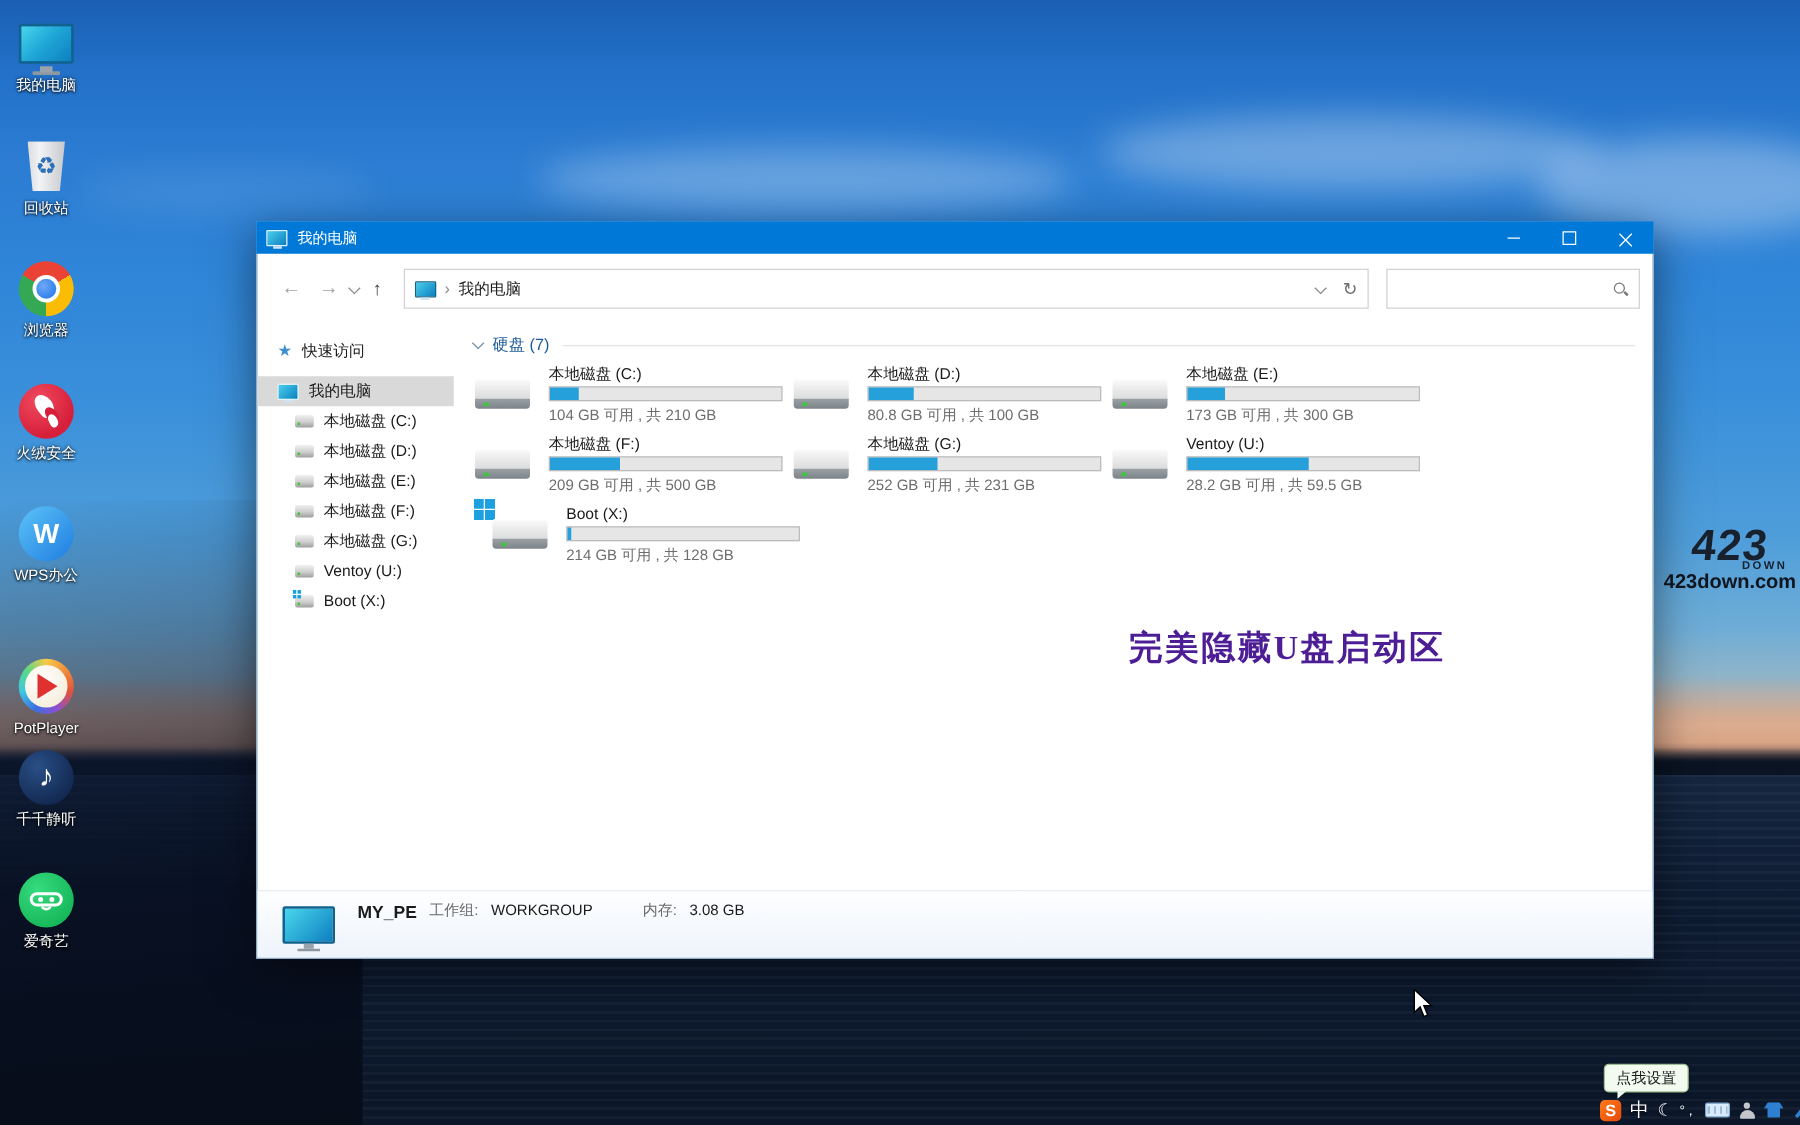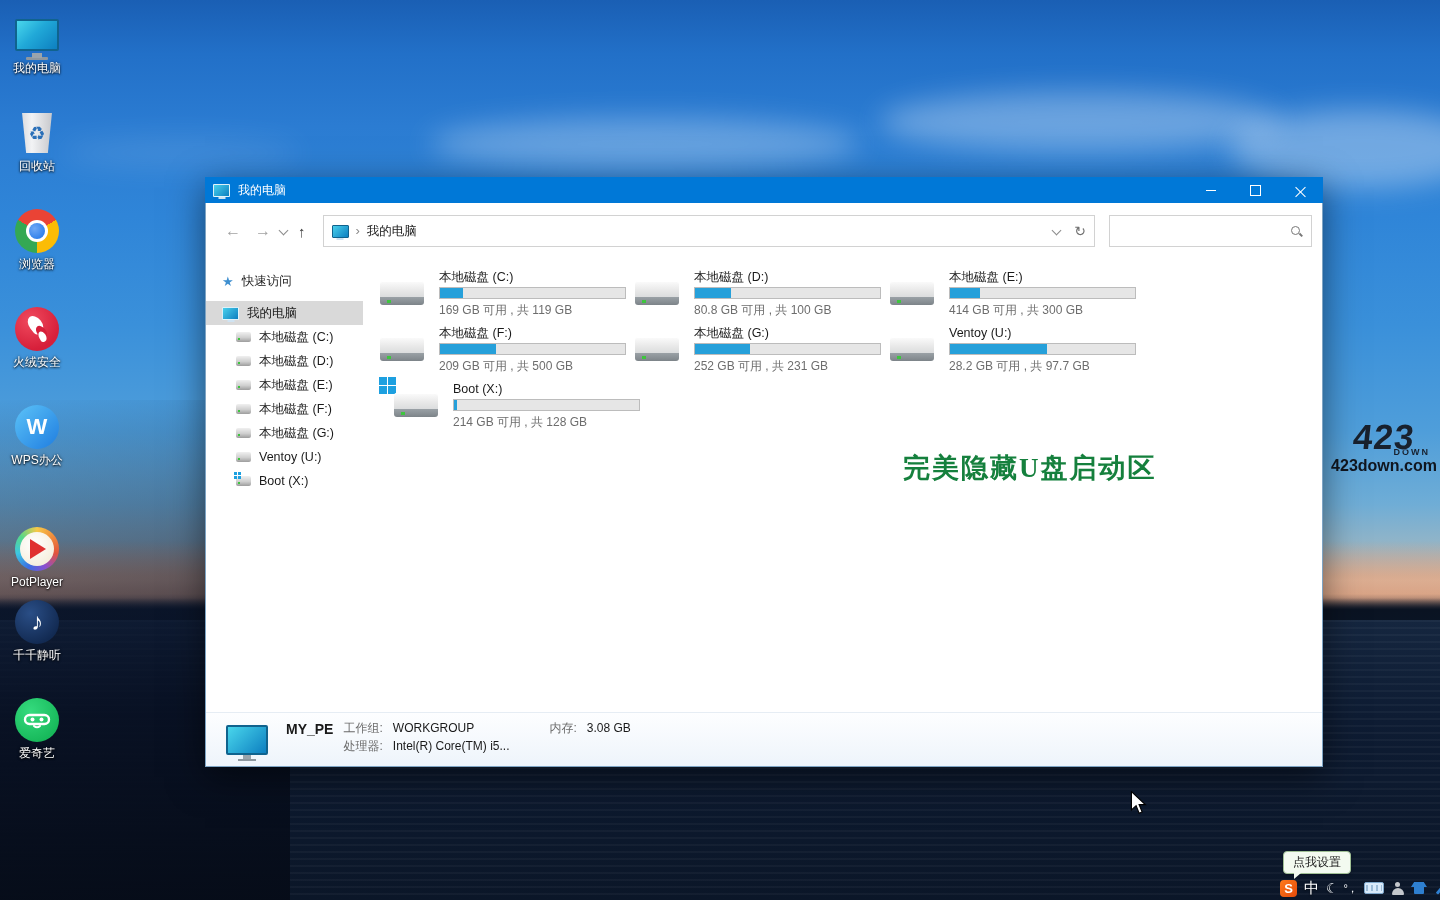--- a/index.html
+++ b/index.html
@@ -50,22 +50,22 @@
   
   .pot{width:44px;height:44px;border-radius:50%;background:conic-gradient(#f7c948,#f08c3c,#e2533c,#8c4fd0,#3c6fe2,#3cc8e2,#58d887,#f7c948);position:relative;}
   .pot::before{content:"";position:absolute;inset:5px;border-radius:50%;background:radial-gradient(circle at 40% 35%,#fff,#f3e9d2);}
   .pot span{position:absolute;left:53%;top:50%;transform:translate(-50%,-50%);width:0;height:0;border-left:16px solid #e03030;border-top:10px solid transparent;border-bottom:10px solid transparent;}
   
   .ttp{width:44px;height:44px;border-radius:50%;background:radial-gradient(circle at 35% 30%,#2a4e86,#122a52 75%);display:flex;align-items:center;justify-content:center;color:#fff;font-size:24px;}
   
   .iqy{width:44px;height:44px;border-radius:50%;background:radial-gradient(circle at 35% 30%,#35db7e,#17b85a 75%);display:flex;align-items:center;justify-content:center;}
 
   
-  .red-mark{position:absolute;left:903px;top:450px;z-index:40;
-    font-family:"Liberation Serif","DejaVu Serif",serif;font-weight:900;font-size:27px;letter-spacing:2px;color:#15803d;
+  .red-mark{position:absolute;left:903px;top:500px;z-index:40;
+    font-family:"Liberation Serif","DejaVu Serif",serif;font-weight:900;font-size:27px;letter-spacing:2px;color:#4c1d95;
     text-shadow:0 0 2px #fff,0 0 5px rgba(255,255,255,.9),1px 1px 0 #fff,-1px -1px 0 rgba(255,255,255,.8);}
   .logo423{position:absolute;left:1328px;top:422px;width:112px;z-index:6;text-align:center;color:#18212e;}
   .logo423 .big{font-size:35px;font-weight:900;line-height:30px;letter-spacing:1px;transform:skewX(-6deg);text-shadow:1px 1px 0 rgba(100,160,215,.55);}
   .logo423 .down{font-size:9px;font-weight:900;letter-spacing:2px;margin-top:-5px;text-align:right;padding-right:10px;}
   .logo423 .site{font-size:16px;font-weight:900;margin-top:0;color:#10161f;text-shadow:0 0 1px rgba(90,150,210,.4);}
 
   
   .window{position:absolute;left:205px;top:177px;width:1118px;height:590px;background:#fff;z-index:10;
     border:1px solid #7ea4c4;box-sizing:border-box;box-shadow:0 10px 34px rgba(0,0,0,.5);display:flex;flex-direction:column;}
   .titlebar{height:26px;background:#0078d7;display:flex;align-items:center;flex:0 0 auto;margin:-1px -1px 0 -1px;}
@@ -322,32 +322,37 @@
           <span class="ndrv ndrive"></span>
           <span>Ventoy (U:)</span>
         </div>
       <div class="nrow">
           <span class="ndrv ndrive winflag"></span>
           <span>Boot (X:)</span>
         </div>
     </div>
 
     <div class="filearea">
+      <div class="grouphdr">
+        <span class="gchev"></span>
+        <span class="gtxt">硬盘 (7)</span>
+        <span class="gline"></span>
+      </div>
       <div class="drivegrid">
         <div class="tile">
           <div class="drv-ico">
               <div class="drv-body"></div>
               <div class="drv-front"></div>
             </div>
           <div class="info">
               <div class="dname">本地磁盘 (C:)</div>
             <div class="dbar">
                 <i style="width: 12.6%;"></i>
               </div>
-            <div class="dfree">169 GB 可用 , 共 119 GB</div>
+            <div class="dfree">104 GB 可用 , 共 210 GB</div>
             </div>
         </div>
         <div class="tile">
           <div class="drv-ico">
               <div class="drv-body"></div>
               <div class="drv-front"></div>
             </div>
           <div class="info">
               <div class="dname">本地磁盘 (D:)</div>
             <div class="dbar">
@@ -359,21 +364,21 @@
         <div class="tile">
           <div class="drv-ico">
               <div class="drv-body"></div>
               <div class="drv-front"></div>
             </div>
           <div class="info">
               <div class="dname">本地磁盘 (E:)</div>
             <div class="dbar">
                 <i style="width: 16%;"></i>
               </div>
-            <div class="dfree">414 GB 可用 , 共 300 GB</div>
+            <div class="dfree">173 GB 可用 , 共 300 GB</div>
             </div>
         </div>
         <div class="tile">
           <div class="drv-ico">
               <div class="drv-body"></div>
               <div class="drv-front"></div>
             </div>
           <div class="info">
               <div class="dname">本地磁盘 (F:)</div>
             <div class="dbar">
@@ -398,21 +403,21 @@
         <div class="tile">
           <div class="drv-ico">
               <div class="drv-body"></div>
               <div class="drv-front"></div>
             </div>
           <div class="info">
               <div class="dname">Ventoy (U:)</div>
             <div class="dbar">
                 <i style="width: 52.6%;"></i>
               </div>
-            <div class="dfree">28.2 GB 可用 , 共 97.7 GB</div>
+            <div class="dfree">28.2 GB 可用 , 共 59.5 GB</div>
             </div>
         </div>
         <div class="tile">
           <div class="drv-ico" style="margin-left:14px;">
               <div class="winflag16"></div>
               <div class="drv-body"></div>
               <div class="drv-front"></div>
             </div>
           <div class="info">
               <div class="dname">Boot (X:)</div>
@@ -430,26 +435,20 @@
     <div class="dmon"></div>
     <div class="pcname">MY_PE</div>
     <table>
       <tbody>
           <tr>
         <td class="lab">工作组:</td>
         <td class="val">WORKGROUP</td>
         <td class="lab">内存:</td>
         <td class="val">3.08 GB</td>
       </tr>
-      <tr>
-        <td class="lab">处理器:</td>
-        <td class="val">Intel(R) Core(TM) i5...</td>
-        <td></td>
-            <td></td>
-      </tr>
     </tbody>
       </table>
   </div>
 
 </div>
 
 <div class="red-mark">完美隐藏U盘启动区</div>
 <div class="logo423">
   <div class="big">423</div>
   <div class="down">DOWN</div>

